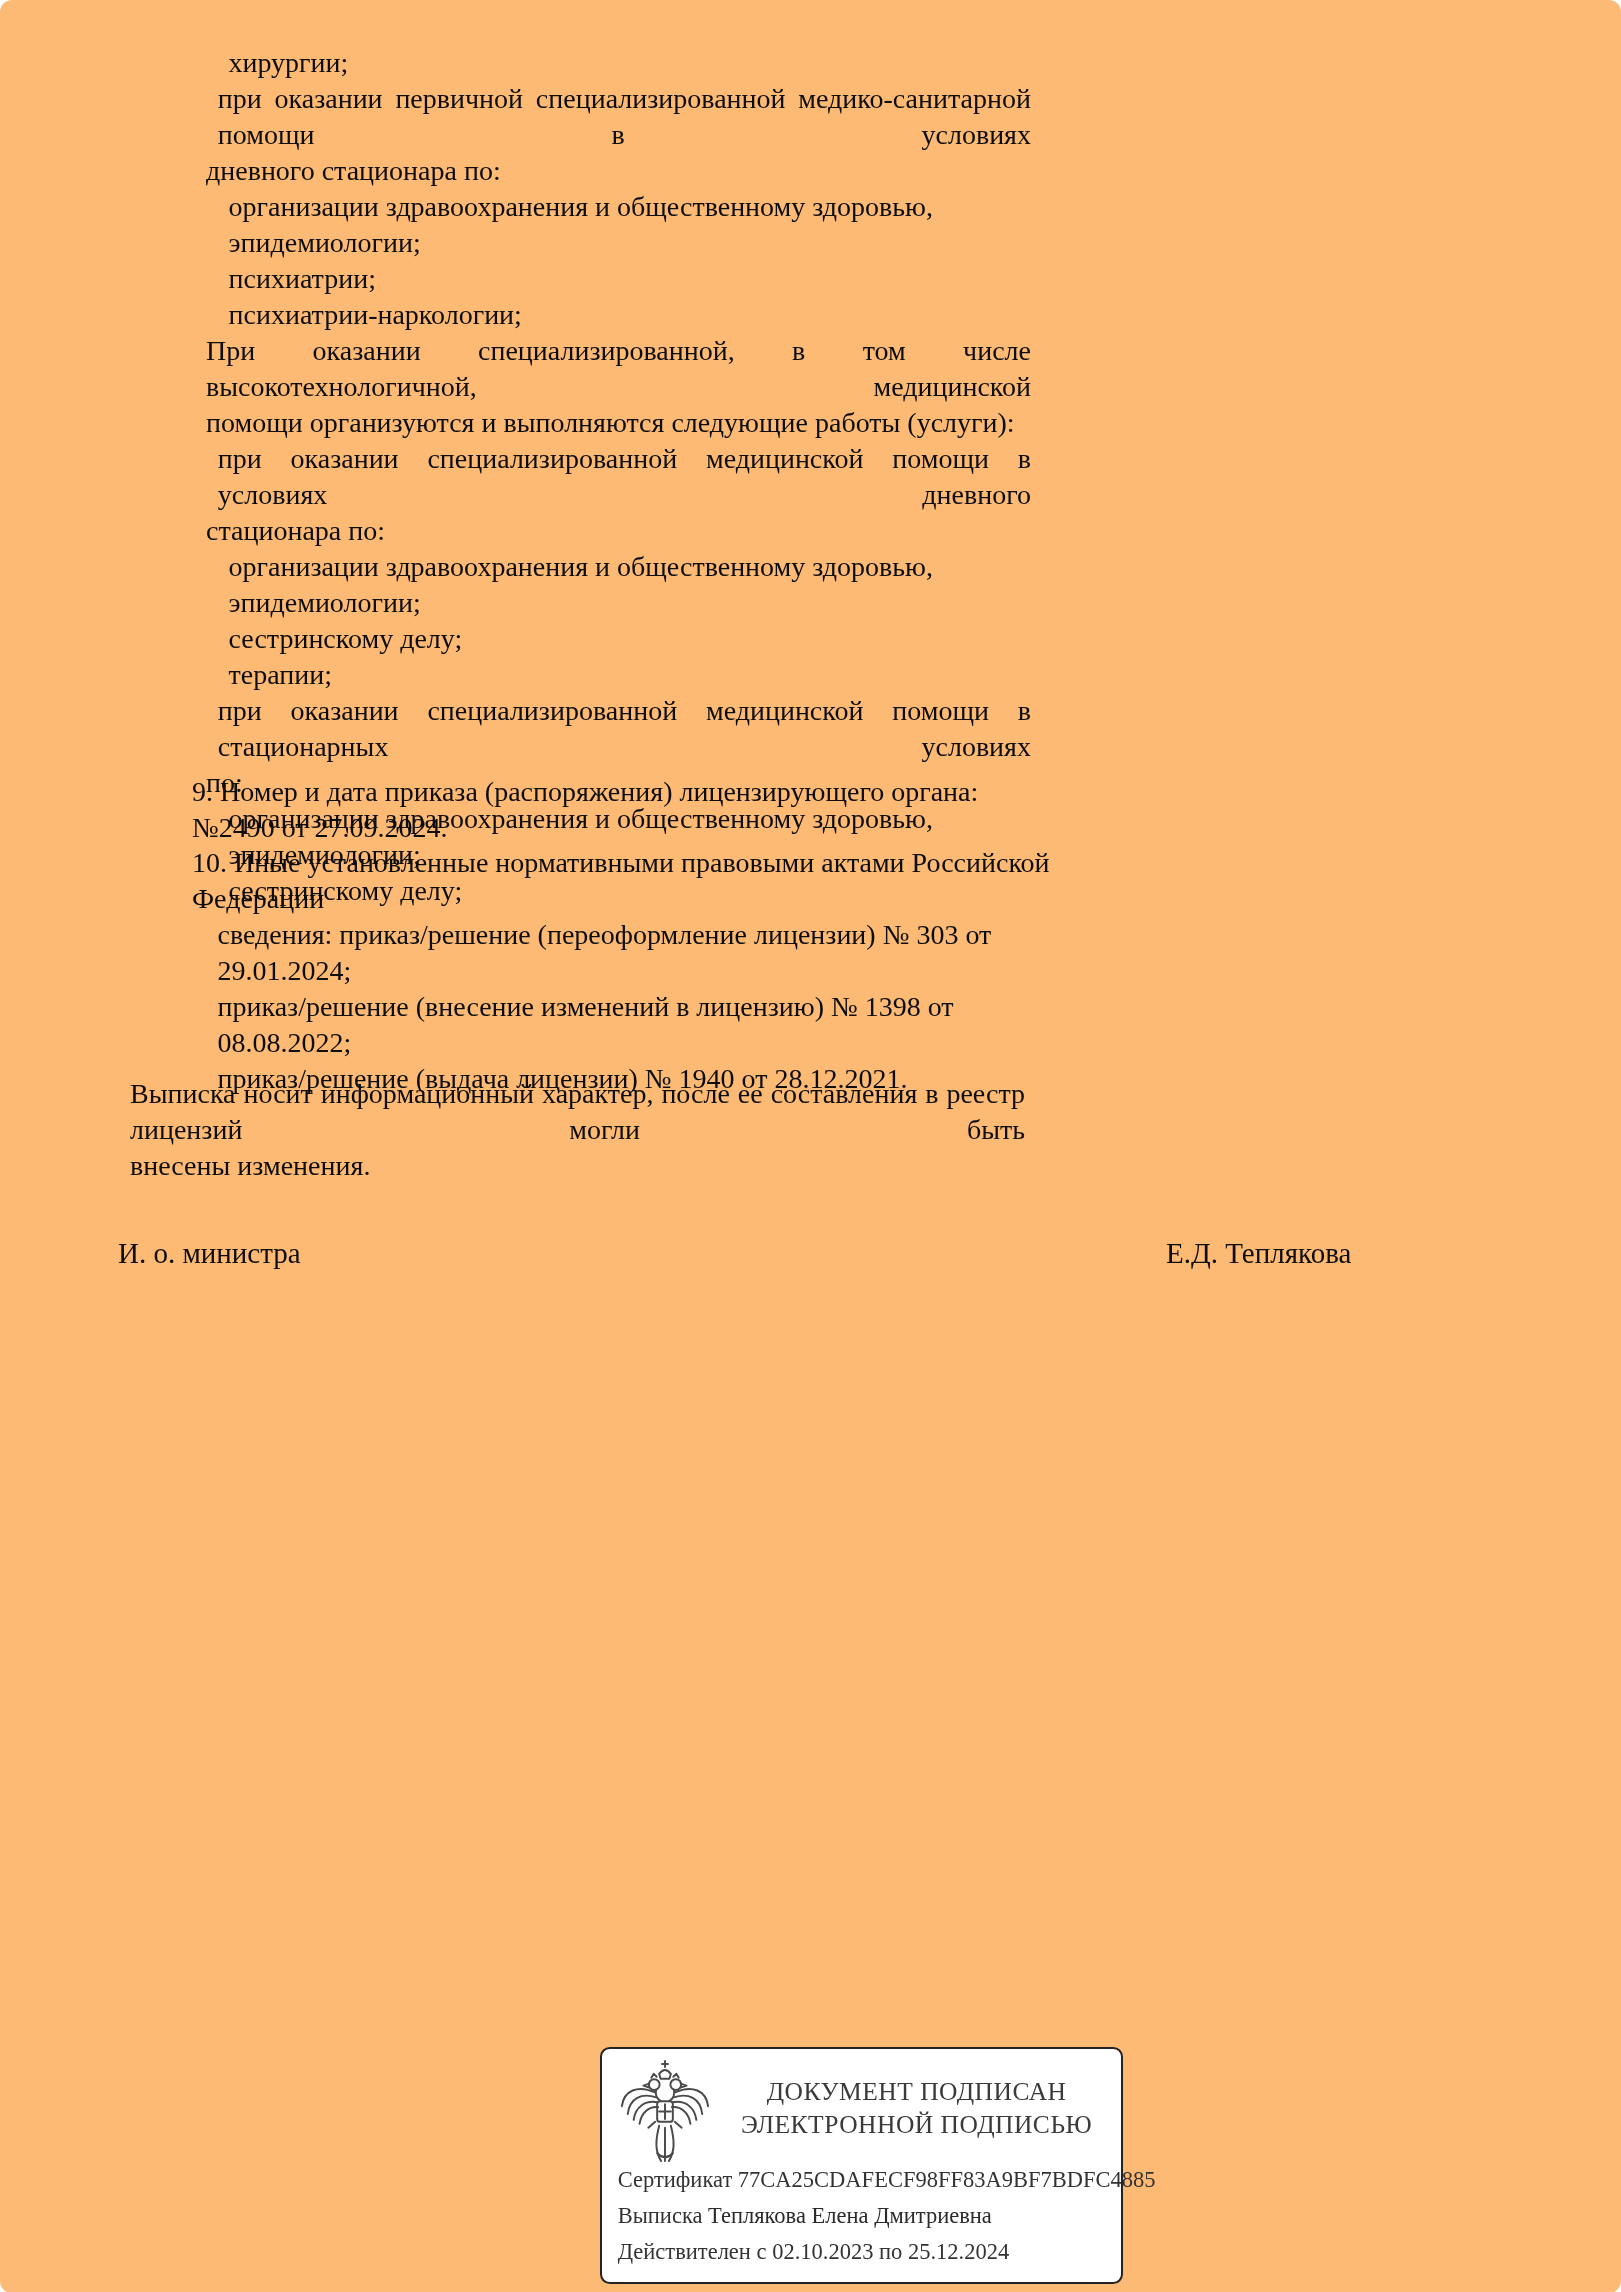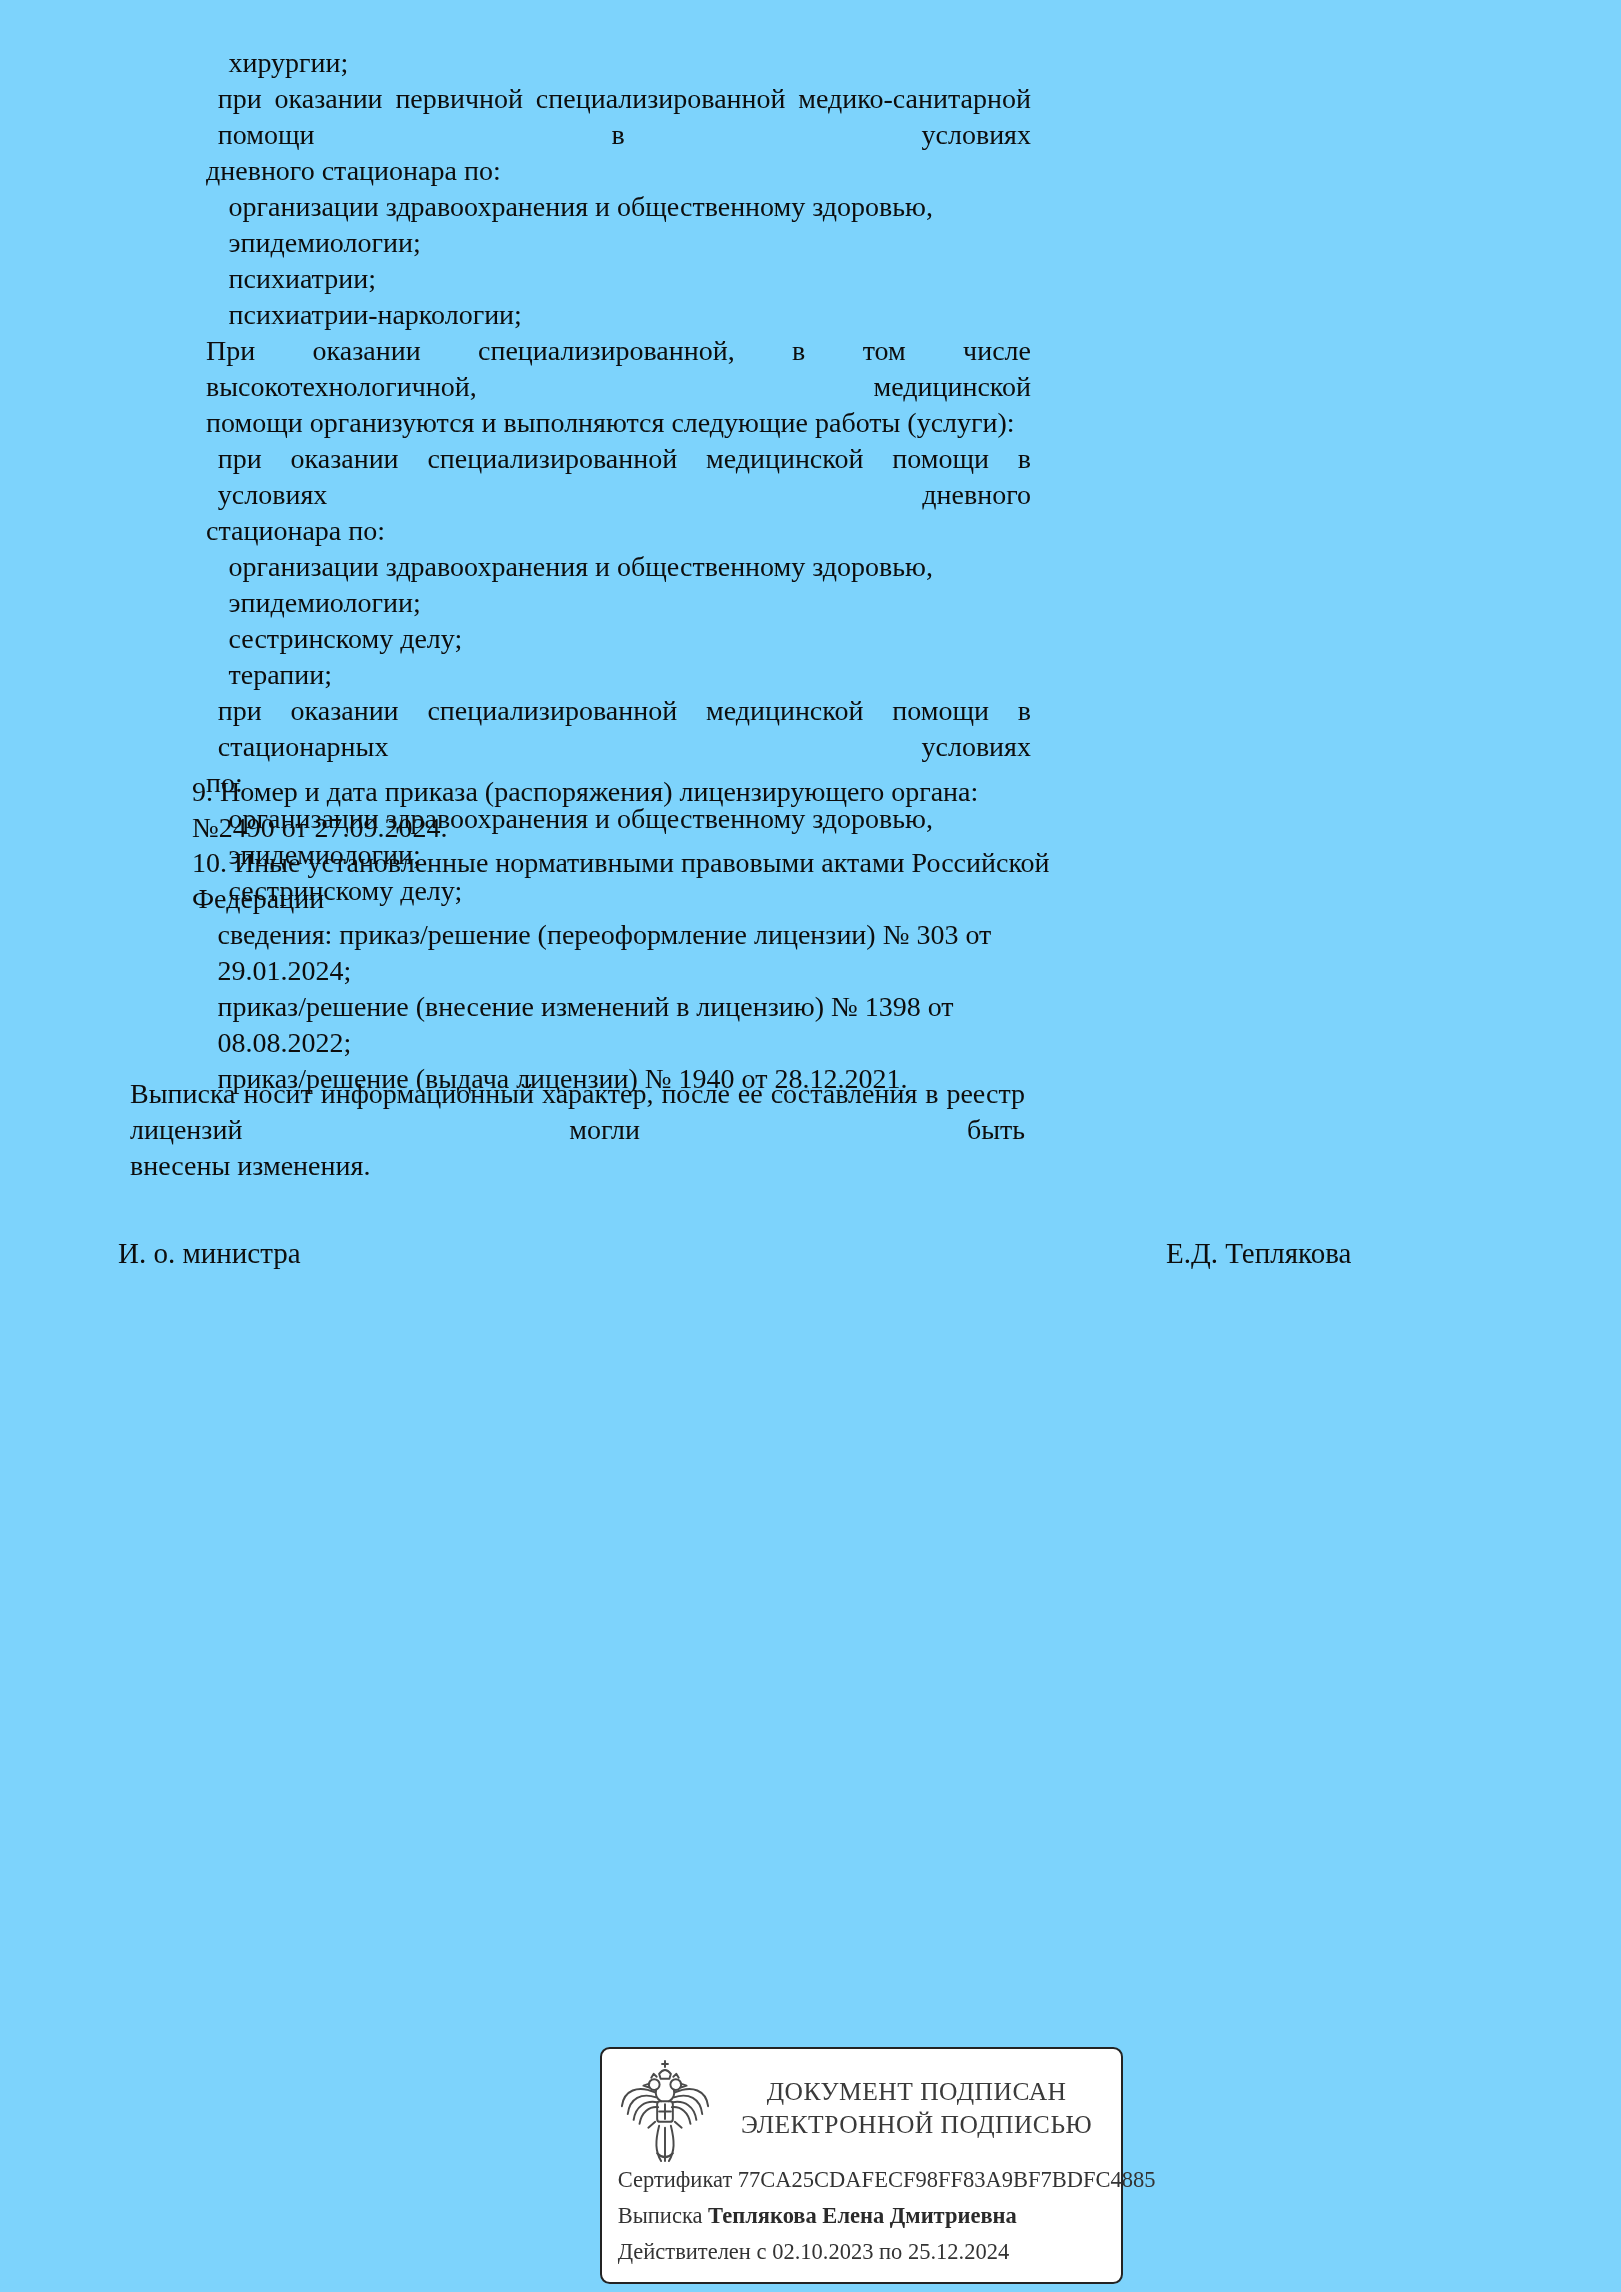--- a/index.html
+++ b/index.html
@@ -1,22 +1,23 @@
 <!DOCTYPE html>
 <html><head>
 <meta charset="utf-8">
 <style>
   html,body{margin:0;padding:0;background:#ffffff;}
   .page{
     position:relative;
     width:1621px;height:2293px;
-    background:#7dd3fc;
+    background:#fdba74;
     font-family:"Liberation Serif", serif;
     color:#0d0d0d;
     overflow:hidden;
+    border-radius:12px;
   }
   .blk{position:absolute;font-size:28px;}
   .ln{line-height:36px;white-space:normal;}
   .i1{padding-left:11.8px;}
   .i2{padding-left:22.5px;}
   .j{text-align:justify;text-align-last:justify;}
   .services{top:45px;left:206px;width:825px;}
   .item9{top:774px;left:192px;width:849px;}
   .item10{top:845px;left:192px;width:859px;}
   .item10 .c{padding-left:25.5px;}
@@ -29,21 +30,21 @@
     border:2.9px solid #232323;border-radius:9.8px;box-sizing:border-box;
     color:#2e2e2e;background:#ffffff;
   }
   .eagle{position:absolute;left:13.7px;top:9.8px;width:98px;height:110px;}
   .stamp-title{position:absolute;left:120px;right:9.8px;top:25.5px;text-align:center;
     font-size:25.5px;line-height:33px;letter-spacing:0.5px;color:#3a3a3a;}
   .stamp-line{position:absolute;left:15.7px;right:9.8px;font-size:22.5px;white-space:nowrap;color:#333333;}
   .stamp-cert{top:118px;}
   .stamp-owner{top:154px;}
   .stamp-valid{top:190px;}
-  .bold{font-weight:bold;color:#2a2a2a;}
+  .bold{font-weight:normal;color:#2a2a2a;}
 </style>
 </head>
 <body>
 
 <div class="page">
 
   <div class="blk services">
     <div class="ln i2">хирургии;</div>
     <div class="ln i1 j">при оказании первичной специализированной медико-санитарной помощи в условиях</div>
     <div class="ln">дневного стационара по:</div>

